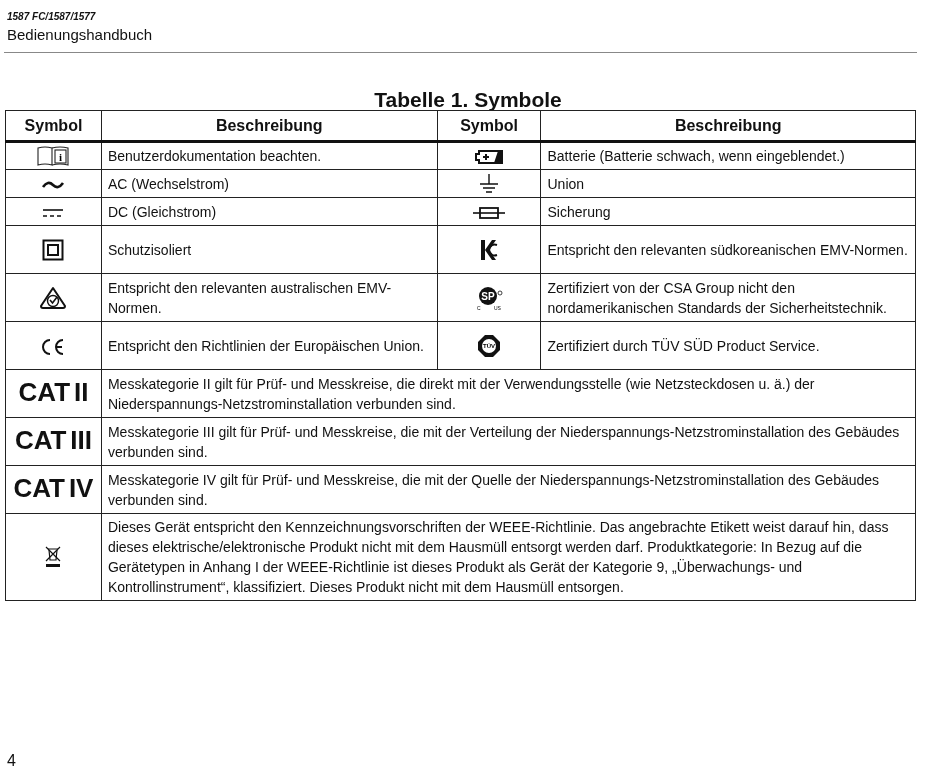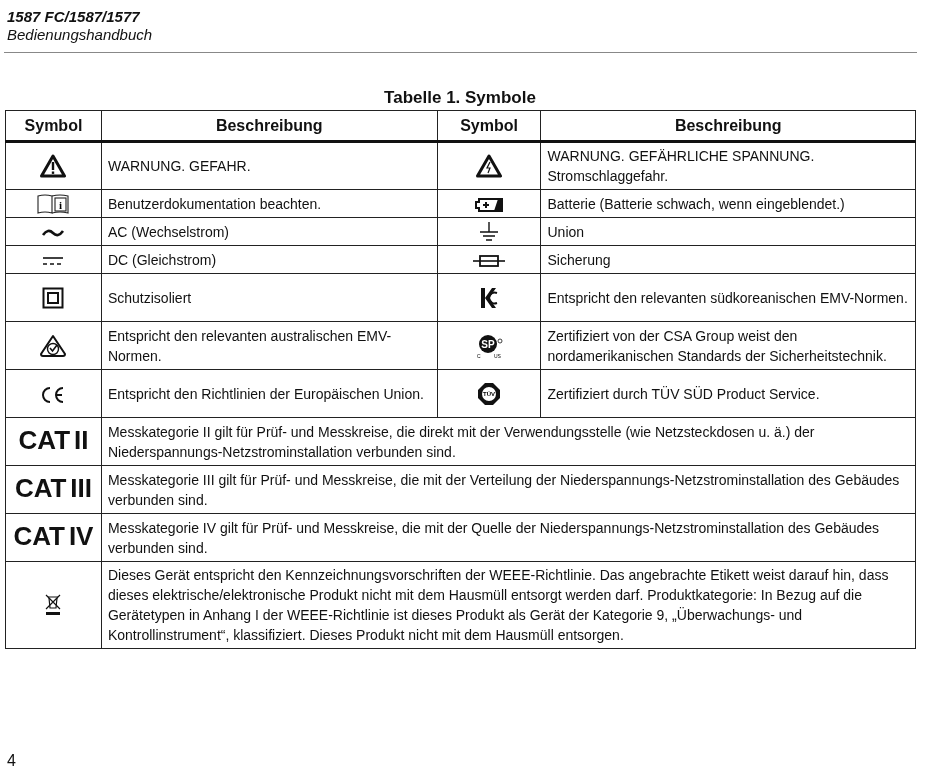--- a/index.html
+++ b/index.html
@@ -1,21 +1,21 @@
 <!DOCTYPE html>
 <html><head>
 <meta charset="utf-8">
 <style>
   html, body { margin: 0; padding: 0; background: #ffffff; }
   body { width: 950px; height: 774px; position: relative; font-family: "Liberation Sans", sans-serif; color: #111; overflow: hidden; }
   .hdr { position: absolute; left: 7px; top: 8px; }
-  .hdr .model { font-style: italic; font-weight: bold; font-size: 15px; line-height: 18px; }
-  .hdr .sub { font-style: italic; font-size: 15px; line-height: 18px; }
+  .hdr .model { font-style: italic; font-weight: bold; font-size: 10px; line-height: 18px; }
+  .hdr .sub { font-size: 15px; line-height: 18px; }
   .hrule { position: absolute; left: 4px; width: 913px; top: 52px; height: 1px; background: #888; }
-  .caption { position: absolute; left: 0; width: 920px; top: 88px; text-align: center; font-weight: bold; font-size: 17px; }
+  .caption { position: absolute; left: 0; width: 920px; top: 88px; text-align: center; font-weight: bold; font-size: 21px; padding-left: 8px; }
   table.sym { position: absolute; left: 5px; top: 110px; width: 911px; border-collapse: collapse; font-size: 14px; padding-left: 23px; }
   table.sym td, table.sym th { border: 1.5px solid #222; padding: 0 6px; vertical-align: middle; line-height: 20px; }
   table.sym th { font-weight: bold; font-size: 16px; height: 29px; text-align: center; border-bottom: 3px solid #111; }
   col.c1 { width: 96px; } col.c2 { width: 336px; } col.c3 { width: 104px; } col.c4 { width: 375px; }
   td.icon { text-align: center; padding: 0; }
   .r50 { height: 48px; } .r30 { height: 28px; } .r89 { height: 87px; }
   .cat { font-weight: bold; font-size: 26px; font-family: "Liberation Sans", sans-serif; letter-spacing: 0px; }
   svg { display: inline-block; vertical-align: middle; }
   .pagenum { position: absolute; left: 7px; top: 752px; font-size: 16px; }
 </style>
@@ -40,37 +40,20 @@
   <thead>
     <tr>
       <th>Symbol</th>
       <th>Beschreibung</th>
       <th>Symbol</th>
       <th>Beschreibung</th>
     </tr>
   </thead>
   <tbody>
 
-    <tr class="r50">
-      <td class="icon">
-        <svg width="26" height="24" viewBox="0 0 26 24">
-            <path d="M13 2 L24.5 22 L1.5 22 Z" fill="none" stroke="#111" stroke-width="3" stroke-linejoin="round"></path>
-            <rect x="11.8" y="8" width="2.4" height="8" fill="#111"></rect>
-            <rect x="11.8" y="17.5" width="2.4" height="2.4" fill="#111"></rect>
-          </svg>
-      </td>
-      <td>WARNUNG. GEFAHR.</td>
-      <td class="icon">
-        <svg width="26" height="24" viewBox="0 0 26 24">
-            <path d="M13 2 L24.5 22 L1.5 22 Z" fill="none" stroke="#111" stroke-width="3" stroke-linejoin="round"></path>
-            <path d="M14 8 L11 14 L14 14 L12 19" fill="none" stroke="#111" stroke-width="1.2"></path>
-          </svg>
-      </td>
-      <td>WARNUNG. GEFÄHRLICHE SPANNUNG. Stromschlaggefahr.</td>
-    </tr>
 
     <tr class="r30">
       <td class="icon">
         <svg width="34" height="22" viewBox="0 0 34 22">
             <path d="M2 3 Q9 1 16 3 L16 20 Q9 18 2 20 Z" fill="none" stroke="#222" stroke-width="1.1"></path>
             <path d="M16 3 Q24 1 32 3 L32 20 Q24 18 16 20" fill="none" stroke="#222" stroke-width="1.1"></path>
             <rect x="19" y="5" width="11" height="13" fill="#fff" stroke="#222" stroke-width="1.1"></rect>
             <text x="24.5" y="16" font-size="11" font-weight="bold" text-anchor="middle" font-family="Liberation Serif, serif">i</text>
           </svg>
       </td>
@@ -146,21 +129,21 @@
       <td>Entspricht den relevanten australischen EMV-Normen.</td>
       <td class="icon">
         <svg width="32" height="26" viewBox="0 0 32 26">
             <circle cx="15" cy="11" r="9" fill="#111"></circle>
             <text x="15" y="15" font-size="10" font-weight="bold" fill="#fff" text-anchor="middle" font-family="Liberation Sans, sans-serif">SP</text>
             <circle cx="27" cy="8" r="2" fill="none" stroke="#111" stroke-width="0.8"></circle>
             <text x="4" y="25" font-size="5" font-family="Liberation Sans, sans-serif">C</text>
             <text x="21" y="25" font-size="5" font-family="Liberation Sans, sans-serif">US</text>
           </svg>
       </td>
-      <td>Zertifiziert von der CSA Group weist den nordamerikanischen Standards der Sicherheitstechnik.</td>
+      <td>Zertifiziert von der CSA Group nicht den nordamerikanischen Standards der Sicherheitstechnik.</td>
     </tr>
 
     <tr class="r50">
       <td class="icon">
         <svg width="28" height="18" viewBox="0 0 28 18">
             <path d="M11 2 A7 7 0 0 0 11 16" fill="none" stroke="#111" stroke-width="2"></path>
             <path d="M24 2 A7 7 0 0 0 24 16 M17.5 9 H23" fill="none" stroke="#111" stroke-width="2"></path>
           </svg>
       </td>
       <td>Entspricht den Richtlinien der Europäischen Union.</td>

